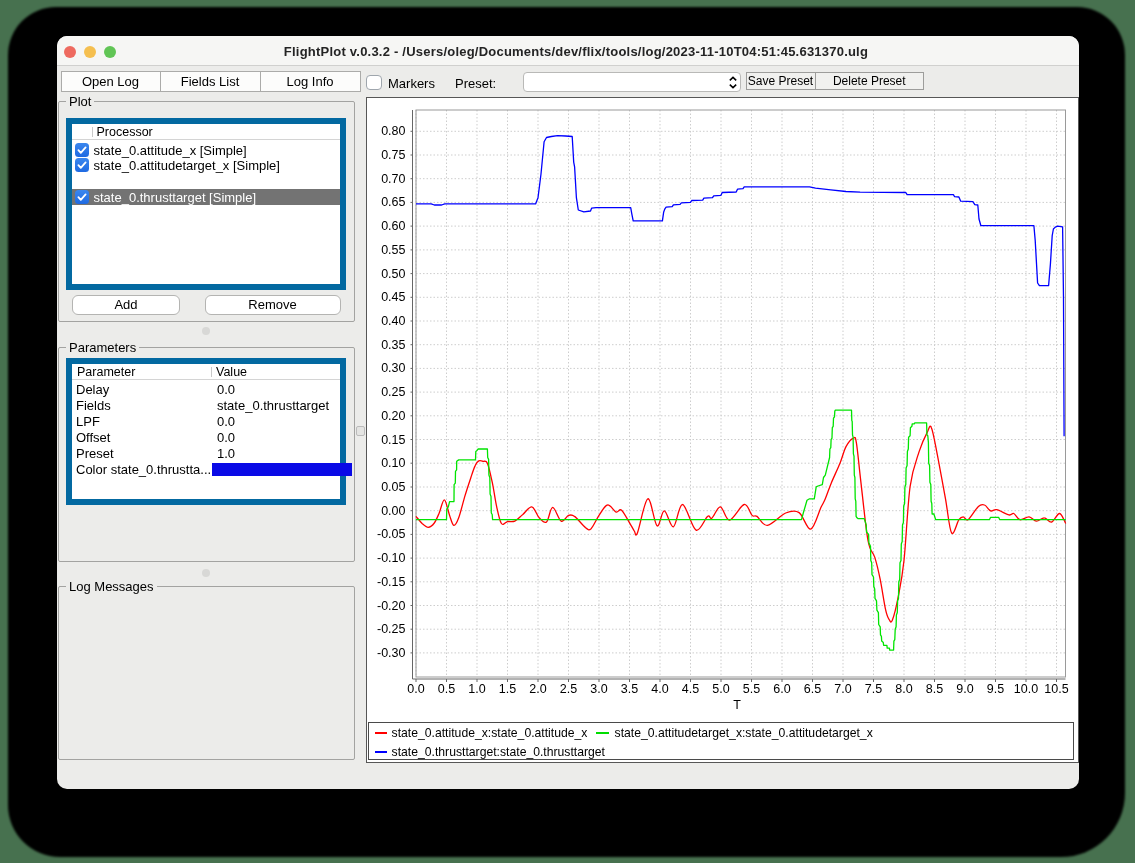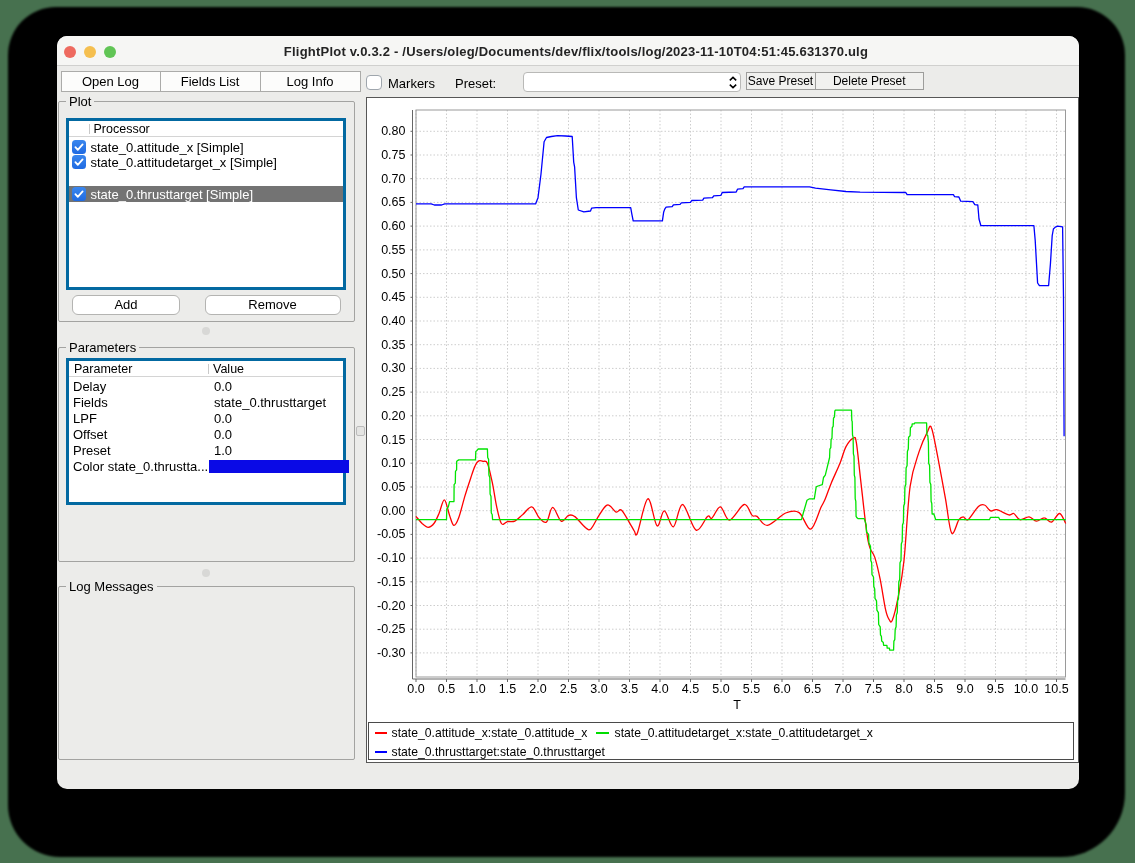--- a/index.html
+++ b/index.html
@@ -17,21 +17,21 @@
  font-size:13px;color:#000;text-align:center;line-height:19px;white-space:nowrap}
 .chk{position:absolute;left:309px;top:39px;width:16px;height:15px;background:#fff;
  border:1px solid #9fa6ad;border-radius:4px}
 .lab{position:absolute;font-size:13px;color:#000}
 .combo{position:absolute;left:466px;top:36px;width:218px;height:20px;background:#fff;
  border:1px solid #b9b9b7;border-radius:4px}
 .pbtn{position:absolute;top:36px;height:18px;background:#f1f1ef;border:1px solid #9d9d9b;
  font-size:12px;text-align:center;line-height:16px;white-space:nowrap;overflow:hidden}
 .grp{position:absolute;left:1px;border:1px solid #a3a3a1;border-radius:2px}
 .gl{position:absolute;top:-8px;left:7px;background:#ececea;padding:0 3px;font-size:13px;color:#000}
-.tbl{position:absolute;background:#fff;border:3px solid #0369a1}
+.tbl{position:absolute;background:#fff;border:6px solid #0369a1}
 .thdr{position:absolute;left:0;top:0;width:100%;height:16px;border-bottom:1px solid #d4d4d4;
  font-size:12.5px;color:#000}
 .row{position:absolute;left:0;width:100%;height:16px;font-size:13px;white-space:nowrap}
 .cbx{position:absolute;left:3px;top:1px;width:14px;height:14px;border-radius:3.5px;
  background:linear-gradient(#3b87ee,#1f6ae2)}
 .cbx svg{position:absolute;left:0;top:0}
 .mbtn{position:absolute;height:20px;background:#fff;border:1px solid #b4b4b2;
  border-radius:6px;font-size:13px;text-align:center;line-height:18px}
 .dot{position:absolute;width:8px;height:8px;border-radius:50%;background:#d8d8d6}
 .chartpanel{position:absolute;left:309px;top:61px;width:713px;height:666px;background:#fff;

